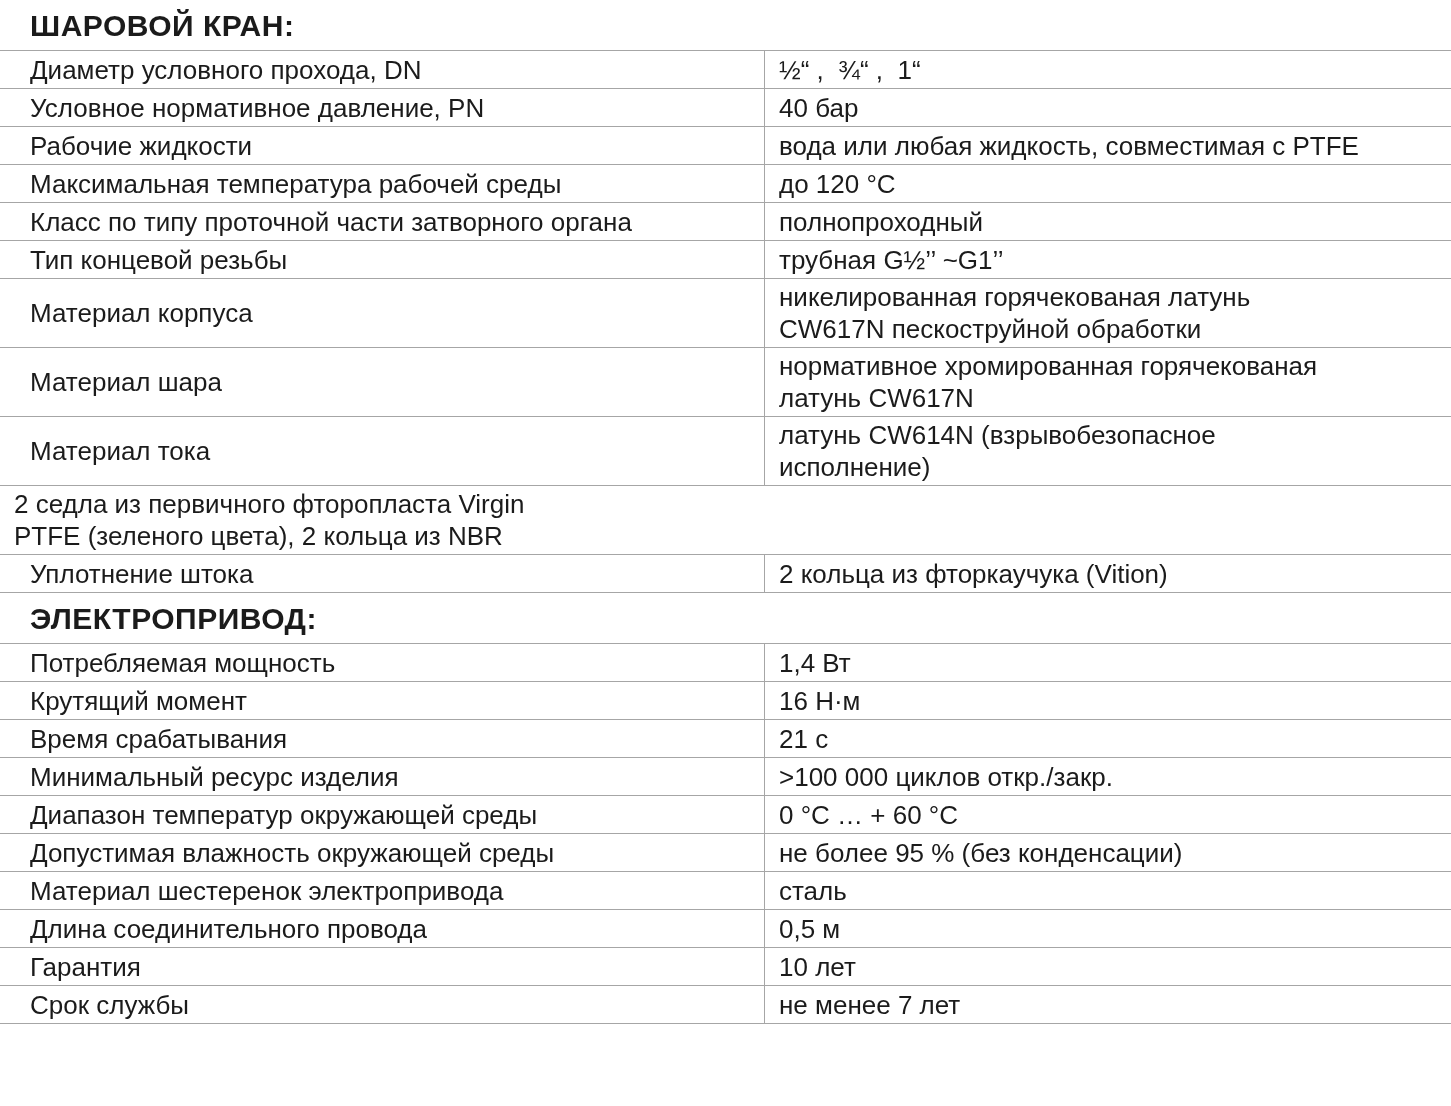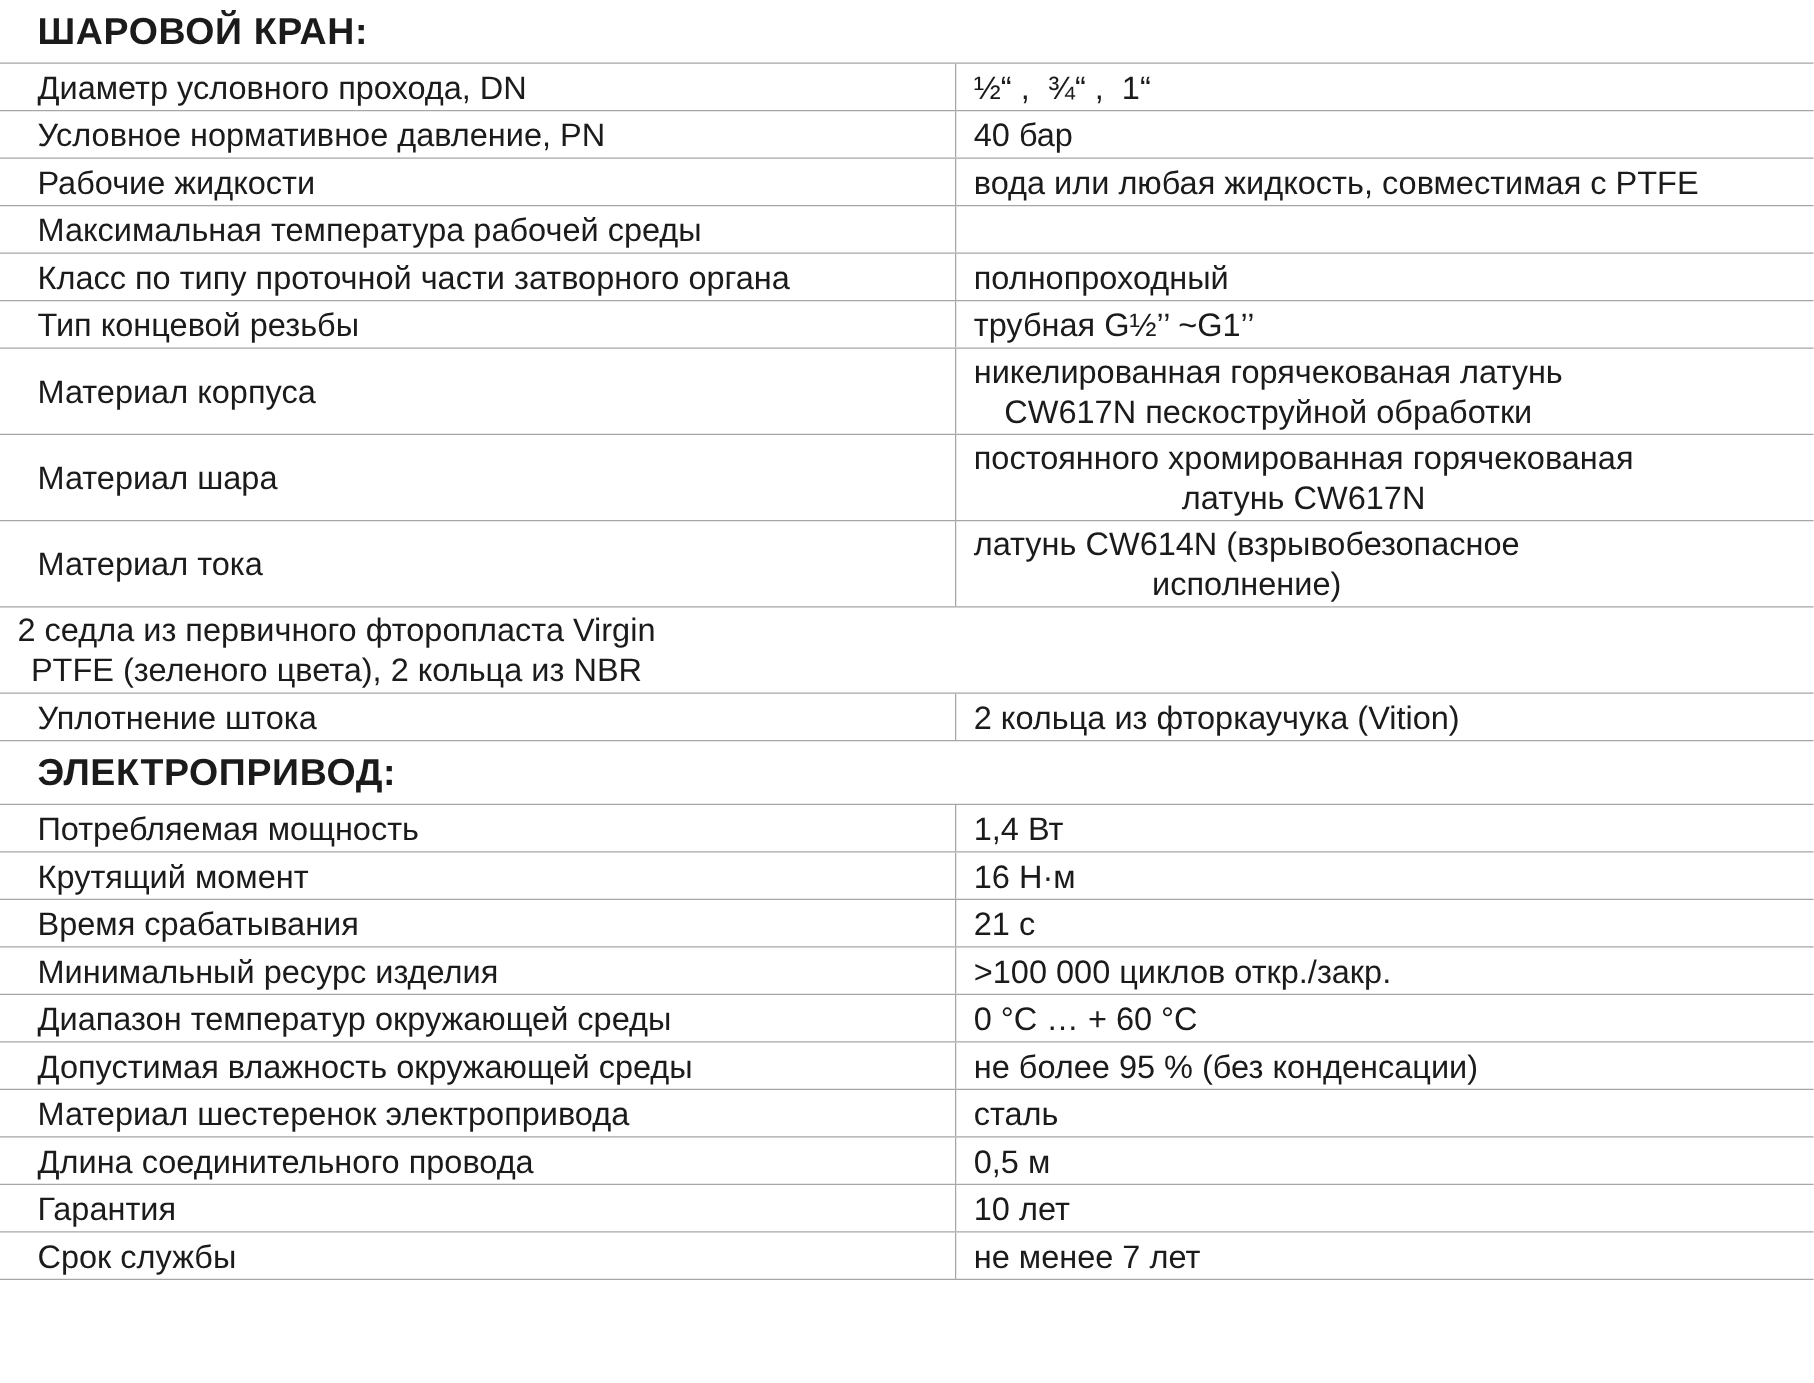--- a/index.html
+++ b/index.html
@@ -29,21 +29,20 @@
     padding: 9px 0 7px 30px;
     border-bottom: 1px solid var(--line);
     line-height: 34px;
     color: var(--text);
   }
   .row{
     display: flex;
     align-items: stretch;
     border-bottom: 1px solid var(--line);
     min-height: 38px;
-    text-align: center;
   }
   .section:last-child .rows .row:last-child{
     border-bottom: none;
   }
   .cell{
     display: flex;
     align-items: center;
     font-size: 26px;
     line-height: 32px;
     padding-top: 2px;
@@ -83,41 +82,42 @@
     <div class="cell value">40 бар</div>
   </div>
 
   <div class="row">
     <div class="cell label">Рабочие жидкости</div>
     <div class="cell value">вода или любая жидкость, совместимая с PTFE</div>
   </div>
 
   <div class="row">
     <div class="cell label">Максимальная температура рабочей среды</div>
+    <div class="cell value">до 120 °C</div>
   </div>
 
   <div class="row">
     <div class="cell label">Класс по типу проточной части затворного органа</div>
     <div class="cell value">полнопроходный</div>
   </div>
 
   <div class="row">
     <div class="cell label">Тип концевой резьбы</div>
     <div class="cell value">трубная G½’’ ~G1’’</div>
   </div>
 
   <div class="row">
     <div class="cell label">Материал корпуса</div>
     <div class="cell value">никелированная горячекованая латунь
 CW617N пескоструйной обработки</div>
   </div>
 
   <div class="row">
     <div class="cell label">Материал шара</div>
-    <div class="cell value">постоянного хромированная горячекованая
+    <div class="cell value">нормативное хромированная горячекованая
 латунь CW617N</div>
   </div>
 
   <div class="row">
     <div class="cell label">Материал тока</div>
     <div class="cell value">латунь CW614N (взрывобезопасное
 исполнение)</div>
   </div>
 
   <div class="row">

